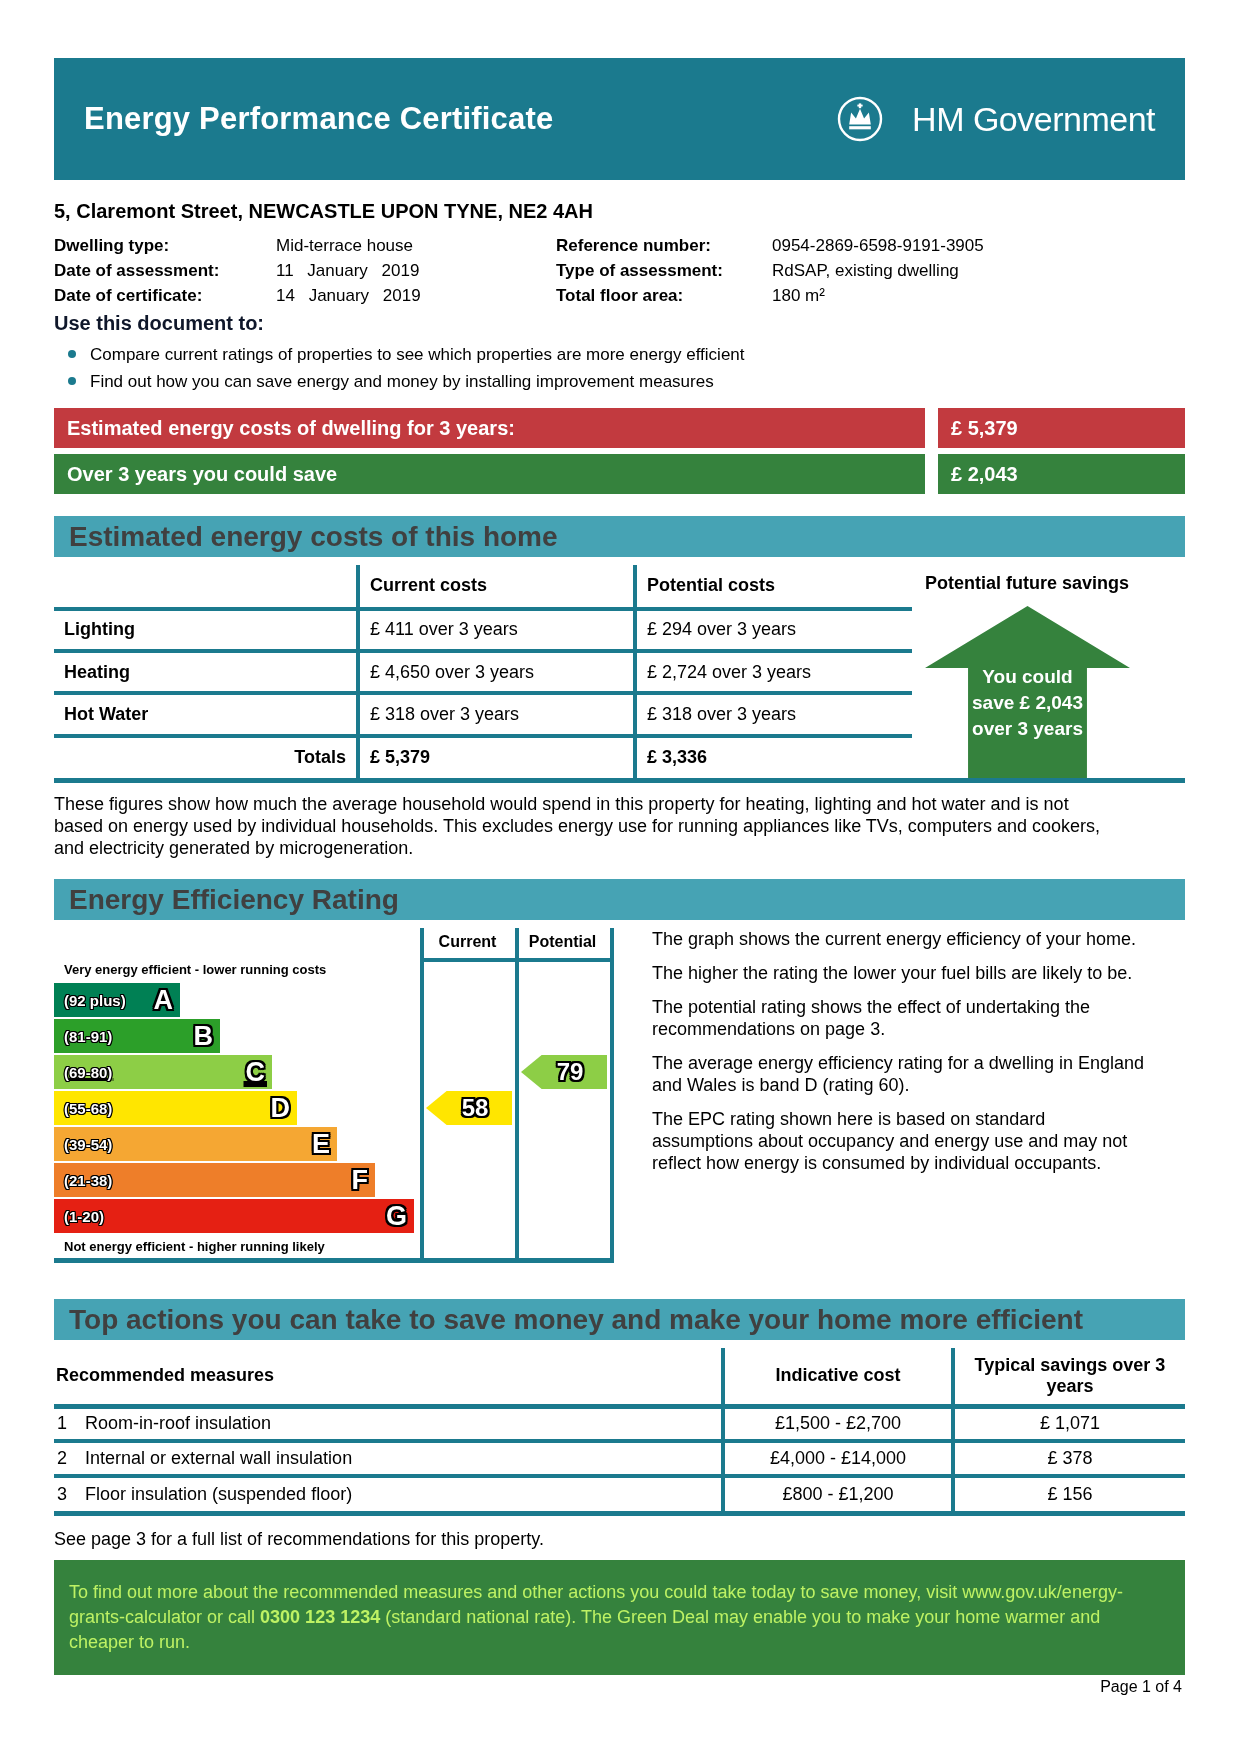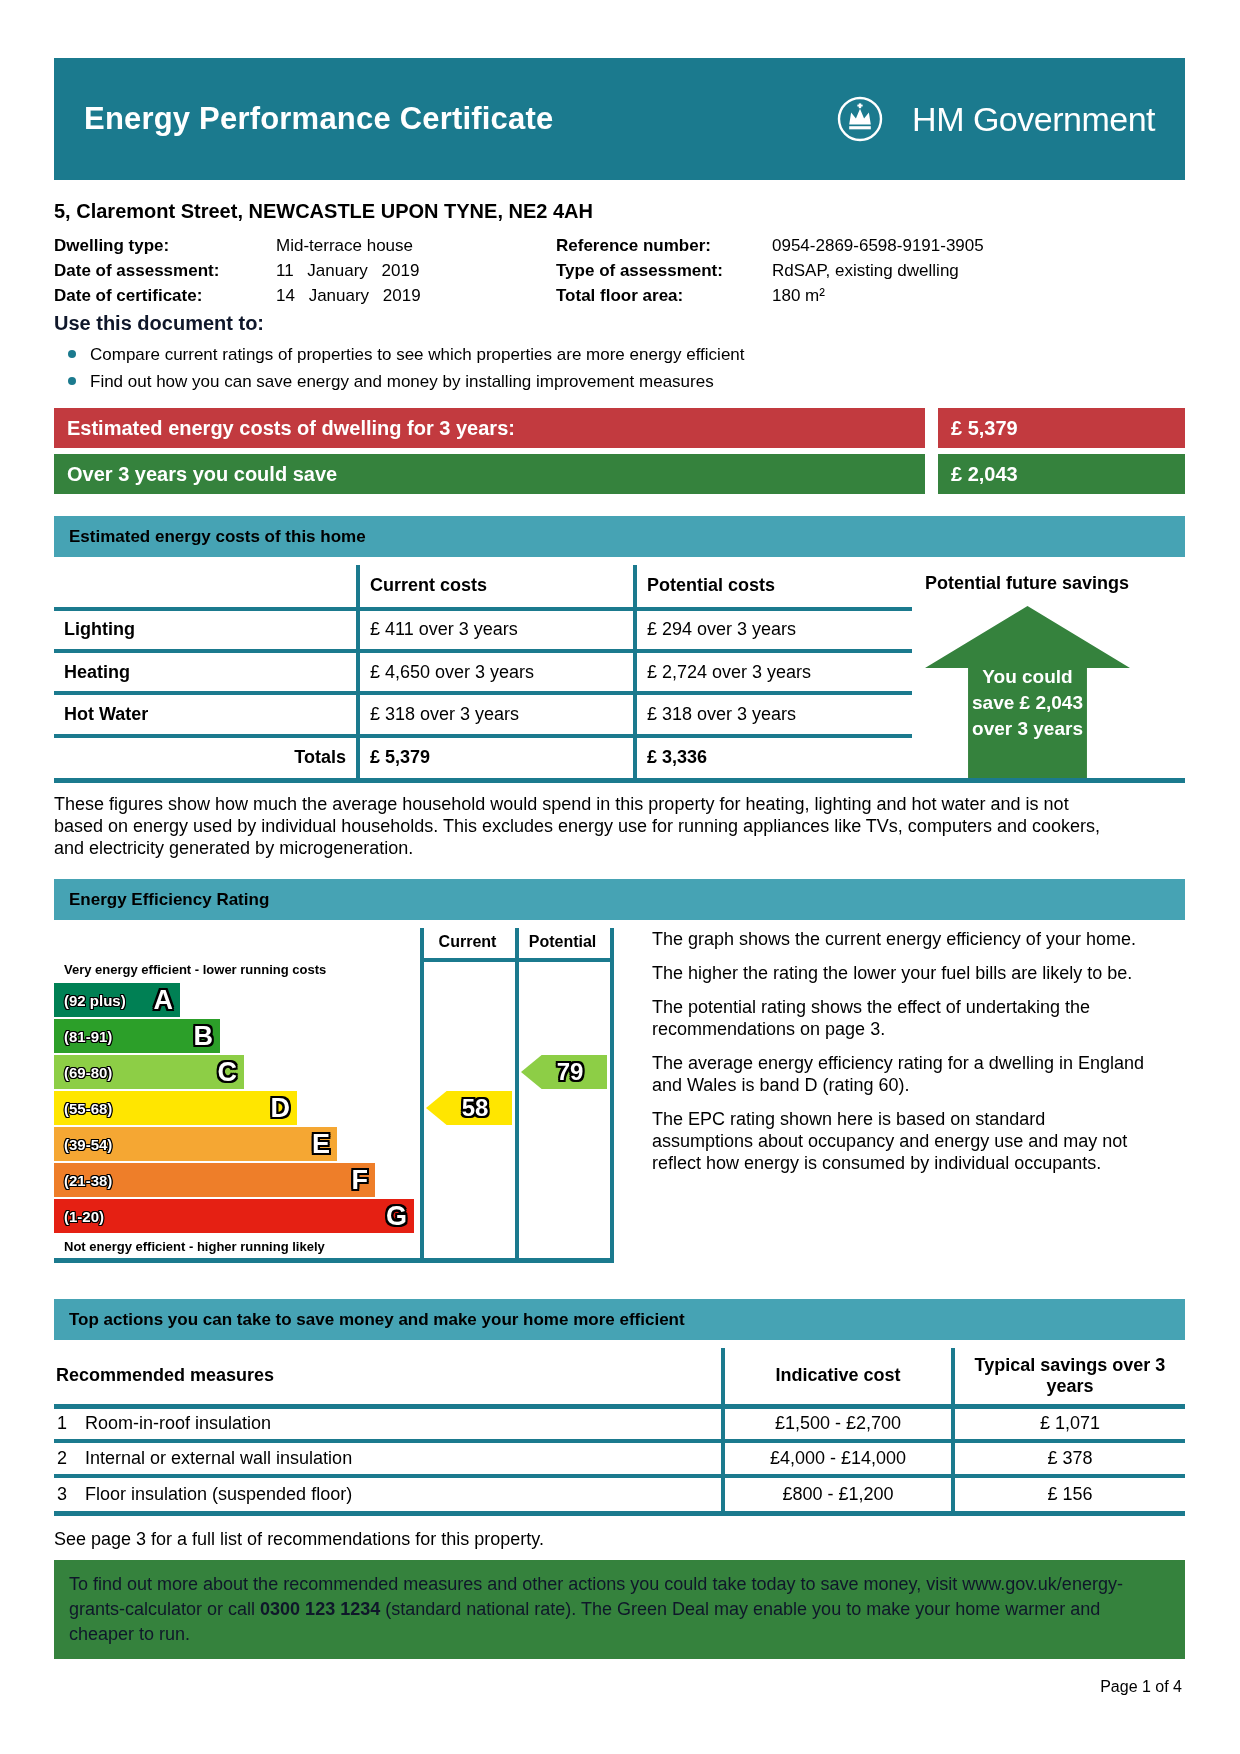--- a/index.html
+++ b/index.html
@@ -30,21 +30,21 @@
 
   
   .banner-row{display:flex;gap:13px;height:40px;}
   .banner-row.red{margin-top:16px;}
   .banner-row.green{margin-top:6px;}
   .banner-label{flex:1;display:flex;align-items:center;padding-left:13px;color:#fff;font-size:20px;font-weight:bold;}
   .banner-value{width:247px;display:flex;align-items:center;padding-left:13px;color:#fff;font-size:20px;font-weight:bold;box-sizing:border-box;}
   .bg-red{background:#C23A3F;}
   .bg-green{background:#35823D;}
 
-  .section-banner{height:41px;background:#46A3B4;color:#000000;font-size:17px;font-weight:bold;display:flex;align-items:center;padding-left:15px;}
+  .section-banner{height:41px;background:#46A3B4;color:#404040;font-size:28px;font-weight:bold;display:flex;align-items:center;padding-left:15px;}
   .sb-costs{margin-top:22px;}
   .sb-rating{margin-top:20px;}
   .sb-actions{margin-top:33px;}
 
   
   .costs-wrap{display:flex;margin-top:8px;}
   table.ctable{border-collapse:collapse;table-layout:fixed;}
   .ctable td,.ctable th{border-left:4px solid #1B7A8E;border-top:4px solid #1B7A8E;padding:0 0 0 10px;font-size:18px;text-align:left;height:35px;box-sizing:border-box;vertical-align:middle;}
   .ctable tr>*:first-child{border-left:none;}
   .ctable tr:first-child>*{border-top:none;height:36px;}
@@ -69,21 +69,21 @@
   .head-current{left:366px;}
   .head-potential{left:461px;}
   .epc-head-rule{position:absolute;left:366px;top:30px;width:194px;height:4px;background:#1B7A8E;}
   .epc-top-label,.epc-bottom-label{position:absolute;left:10px;font-size:13px;font-weight:bold;}
   .epc-top-label{top:34px;}
   .epc-bottom-label{top:311px;}
   .epc-bottom-rule{position:absolute;left:0;top:330px;width:560px;height:5px;background:#1B7A8E;}
   .band{position:absolute;height:34px;display:flex;align-items:center;justify-content:space-between;}
   .band-range{font-size:15px;font-weight:bold;margin-left:10px;}
   .band-letter{font-size:27px;font-weight:bold;margin-right:7px;line-height:34px;}
-  .bw0{width:126px;} .bw1{width:166px;} .bw2{width:190px;} .bw3{width:243px;}
+  .bw0{width:126px;} .bw1{width:166px;} .bw2{width:218px;text-decoration:underline;} .bw3{width:243px;}
   .bw4{width:283px;} .bw5{width:321px;} .bw6{width:360px;}
   .bt0{top:55px;} .bt1{top:91px;} .bt2{top:127px;} .bt3{top:163px;}
   .bt4{top:199px;} .bt5{top:235px;} .bt6{top:271px;}
   .rating-arrow{position:absolute;width:86px;height:34px;display:flex;align-items:center;justify-content:center;
     clip-path:polygon(0 50%,24% 0,100% 0,100% 100%,24% 100%);}
   .arrow-current{left:372px;top:163px;}
   .arrow-potential{left:467px;top:127px;}
   .arrow-num{font-size:24px;font-weight:bold;padding-left:12px;}
   .outline2{color:#fff;text-shadow:-2px -2px 0 #000,0 -2px 0 #000,2px -2px 0 #000,-2px 0 0 #000,2px 0 0 #000,-2px 2px 0 #000,0 2px 0 #000,2px 2px 0 #000;}
   .outline1{color:#fff;text-shadow:-1px -1px 0 #000,0 -1px 0 #000,1px -1px 0 #000,-1px 0 0 #000,1px 0 0 #000,-1px 1px 0 #000,0 1px 0 #000,1px 1px 0 #000;}
@@ -96,21 +96,21 @@
   .atable tr>*:first-child{border-left:none;}
   .atable th{height:58px;font-weight:bold;border-bottom:5px solid #1B7A8E;}
   .atable td{height:35px;border-top:4px solid #1B7A8E;}
   .atable tr:nth-child(2) td{border-top:none;}
   .th-measures{text-align:left;padding-left:2px;}
   .cell-measure{text-align:left;}
   .cell-num{display:inline-block;width:28px;padding-left:2px;}
   .cell-center{text-align:center;}
   .actions-note{margin-top:13px;font-size:18px;}
 
-  .info-box{margin-top:10px;background:#35823D;color:#0f172a;padding:12px 15px;font-size:18px;line-height:25px;box-sizing:border-box;width:1131px;}
+  .info-box{margin-top:10px;background:#35823D;color:#bef264;padding:20px 15px;font-size:18px;line-height:25px;box-sizing:border-box;width:1131px;}
   .footer-page{position:absolute;top:1678px;right:58px;font-size:16px;}
 </style>
 </head>
 <body>
 
 <div class="page">
   <div class="content">
 
     <div class="header-bar">
       <div class="header-title">Energy Performance Certificate</div>

